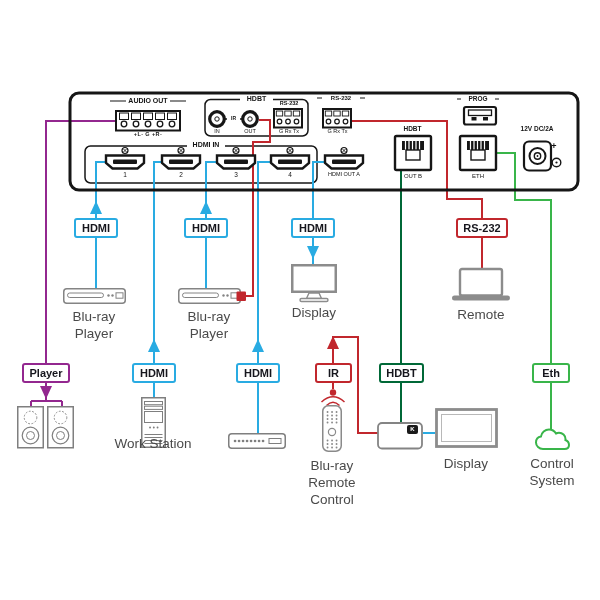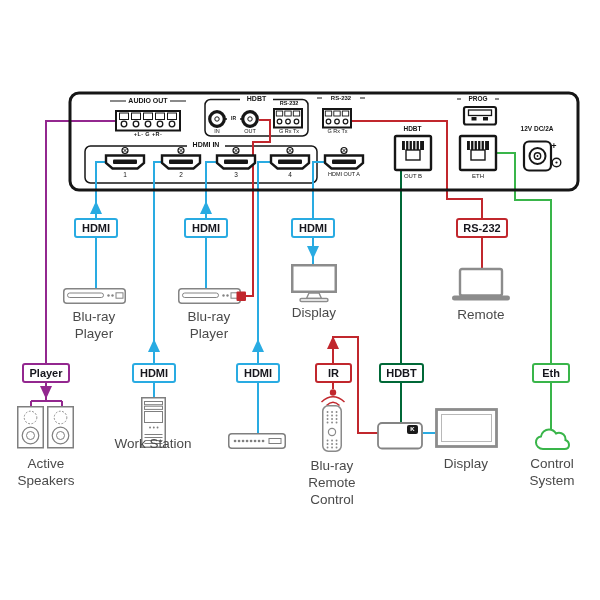--- a/index.html
+++ b/index.html
@@ -311,24 +311,20 @@
 <div class="cap" style="left:169px;top:308px;width:80px;">
   <span>Blu-ray</span>
   <span>Player</span>
 </div>
 <div class="cap" style="left:274px;top:304px;width:80px;">
   <span>Display</span>
 </div>
 <div class="cap" style="left:441px;top:306px;width:80px;">
   <span>Remote</span>
 </div>
-<div class="cap" style="left:6px;top:455px;width:80px;">
-  <span>Active</span>
-  <span>Speakers</span>
-</div>
 <div class="cap" style="left:103px;top:435px;width:100px;">
   <span>Work Station</span>
 </div>
 <div class="cap" style="left:292px;top:457px;width:80px;">
   <span>Blu-ray</span>
   <span>Remote</span>
   <span>Control</span>
 </div>
 <div class="cap" style="left:426px;top:455px;width:80px;">
   <span>Display</span>

